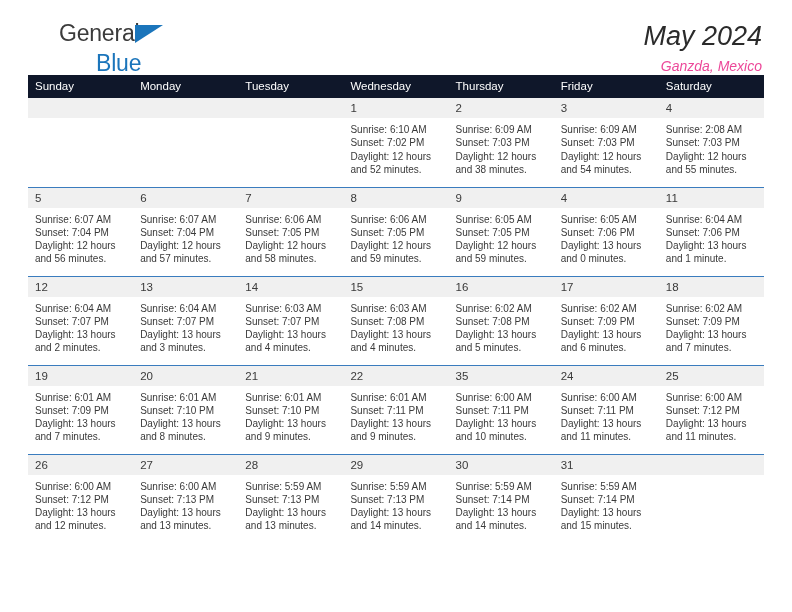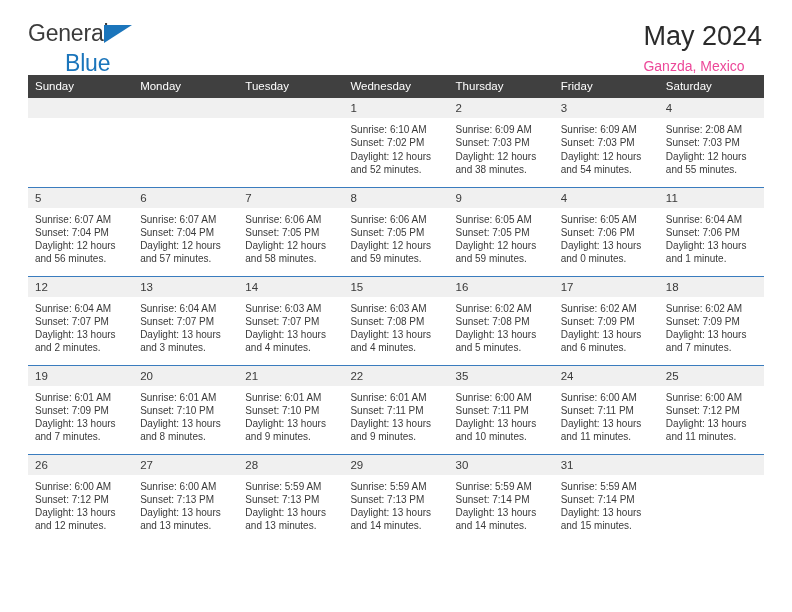--- a/index.html
+++ b/index.html
@@ -24,20 +24,21 @@
 
   
   .header {
     position: relative;
     height: 75px;
     display: flex;
     align-items: flex-start;
     justify-content: space-between;
     padding-top: 22px;
     box-sizing: border-box;
+    margin-left: 31px;
   }
   .logo {
     position: relative;
     width: 120px;
     height: 52px;
     flex: none;
   }
   .logo-general {
     position: absolute;
     left: 0;
@@ -60,21 +61,23 @@
   .logo-blue {
     position: absolute;
     left: 37px;
     top: 30px;
     font-size: 23px;
     letter-spacing: -0.2px;
     color: #1b75bb;
     line-height: 1;
   }
   .title-block {
+    text-align: right;
     padding-right: 2px;
+    font-style: italic;
   }
   .cal-title {
     font-size: 27px;
     color: #2b2b2b;
     line-height: 1.1;
     font-weight: normal;
     margin: 0;
   }
   .cal-sub {
     font-size: 14px;
@@ -83,21 +86,21 @@
     line-height: 1.1;
   }
 
   
   .cal {
     width: 736px;
     border-collapse: collapse;
     table-layout: fixed;
   }
   .cal th {
-    background: #404040;
+    background: #0f172a;
     color: #ffffff;
     font-size: 11.5px;
     font-weight: normal;
     text-align: left;
     padding: 5px 0 6px 7px;
     height: 21px;
     box-sizing: border-box;
     border: none;
   }
   .cal td {

